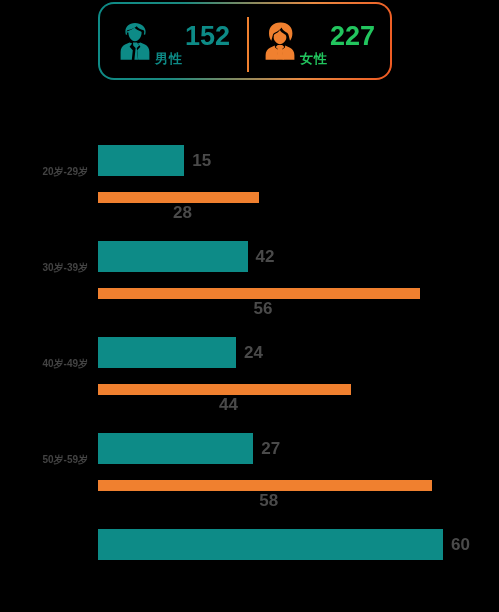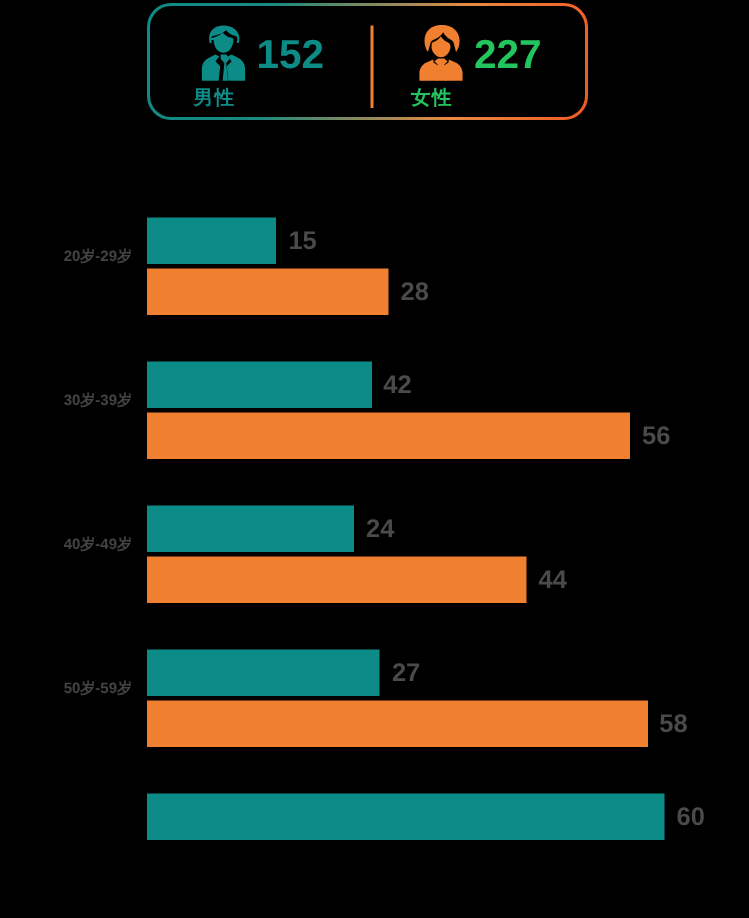--- a/index.html
+++ b/index.html
@@ -42,22 +42,22 @@
   .legend-half {
     flex: 1 1 50%;
     display: flex;
     align-items: center;
     justify-content: center;
     position: relative;
   }
   .legend-fig {
     position: relative;
     display: flex;
-    flex-direction: column;
-    align-items: flex-start;
+    flex-direction: row;
+    align-items: flex-end;
     justify-content: flex-start;
     padding-top: 4px;
   }
   .legend-icon { display: block; }
   .legend-sub {
     font-size: 13px;
     font-weight: bold;
     letter-spacing: 1px;
     margin-top: -3px;
     line-height: 14px;
@@ -107,21 +107,21 @@
     white-space: nowrap;
   }
   .bar-row {
     position: absolute;
     left: 98px;
     height: 31px;
     display: flex;
     align-items: center;
   }
   .bar-row.male  { top: 17px; }
-  .bar-row.female{ top: 51px; }
+  .bar-row.female{ top: 64px; flex-direction: column; }
   .bar {
     height: 31px;
     display: block;
   }
   .bar.male   { background: #0d8b87; }
   .bar.female { background: #f0802f; }
   .bar-value {
     color: #4a4a4a;
     font-size: 17px;
     font-weight: bold;

